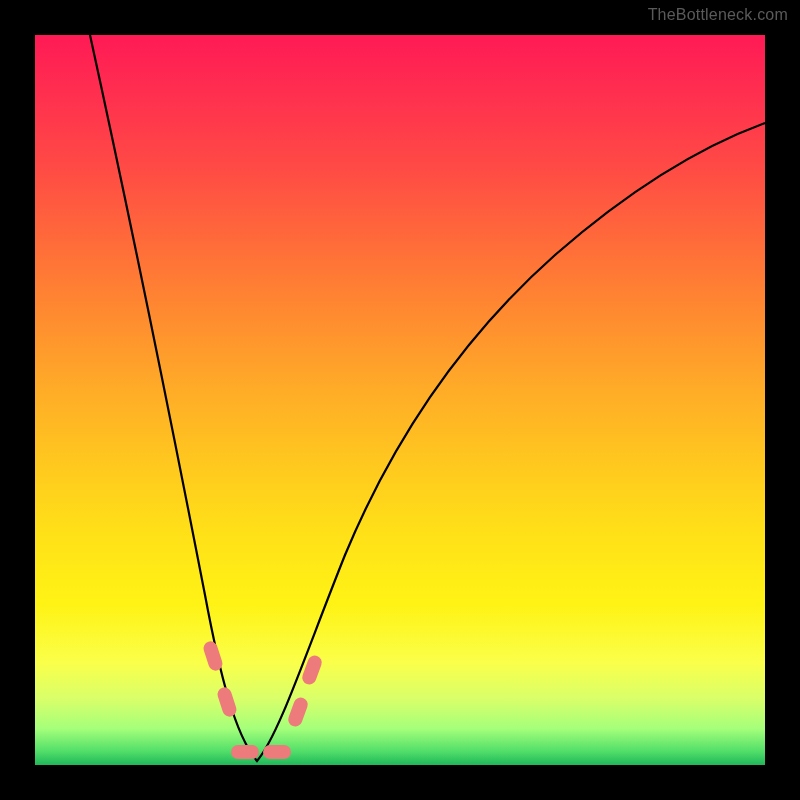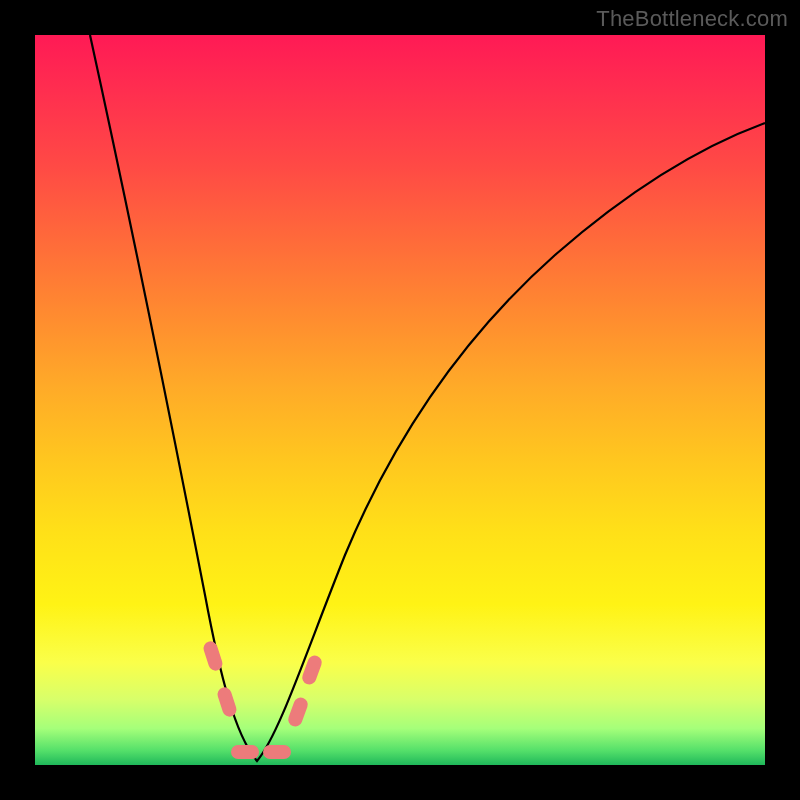--- a/index.html
+++ b/index.html
@@ -46,21 +46,21 @@
       #a5ff7a 95%,
       #55e06a 98%,
       #1fb85a 100%
     );
   }
   .watermark {
     position: absolute;
     top: 6px;
     right: 12px;
     color: #5a5a5a;
-    font-size: 22px;
+    font-size: 16px;
     letter-spacing: 0.2px;
     user-select: none;
   }
   svg.curve {
     position: absolute;
     inset: 0;
   }
 </style>
 </head>
 <body>

